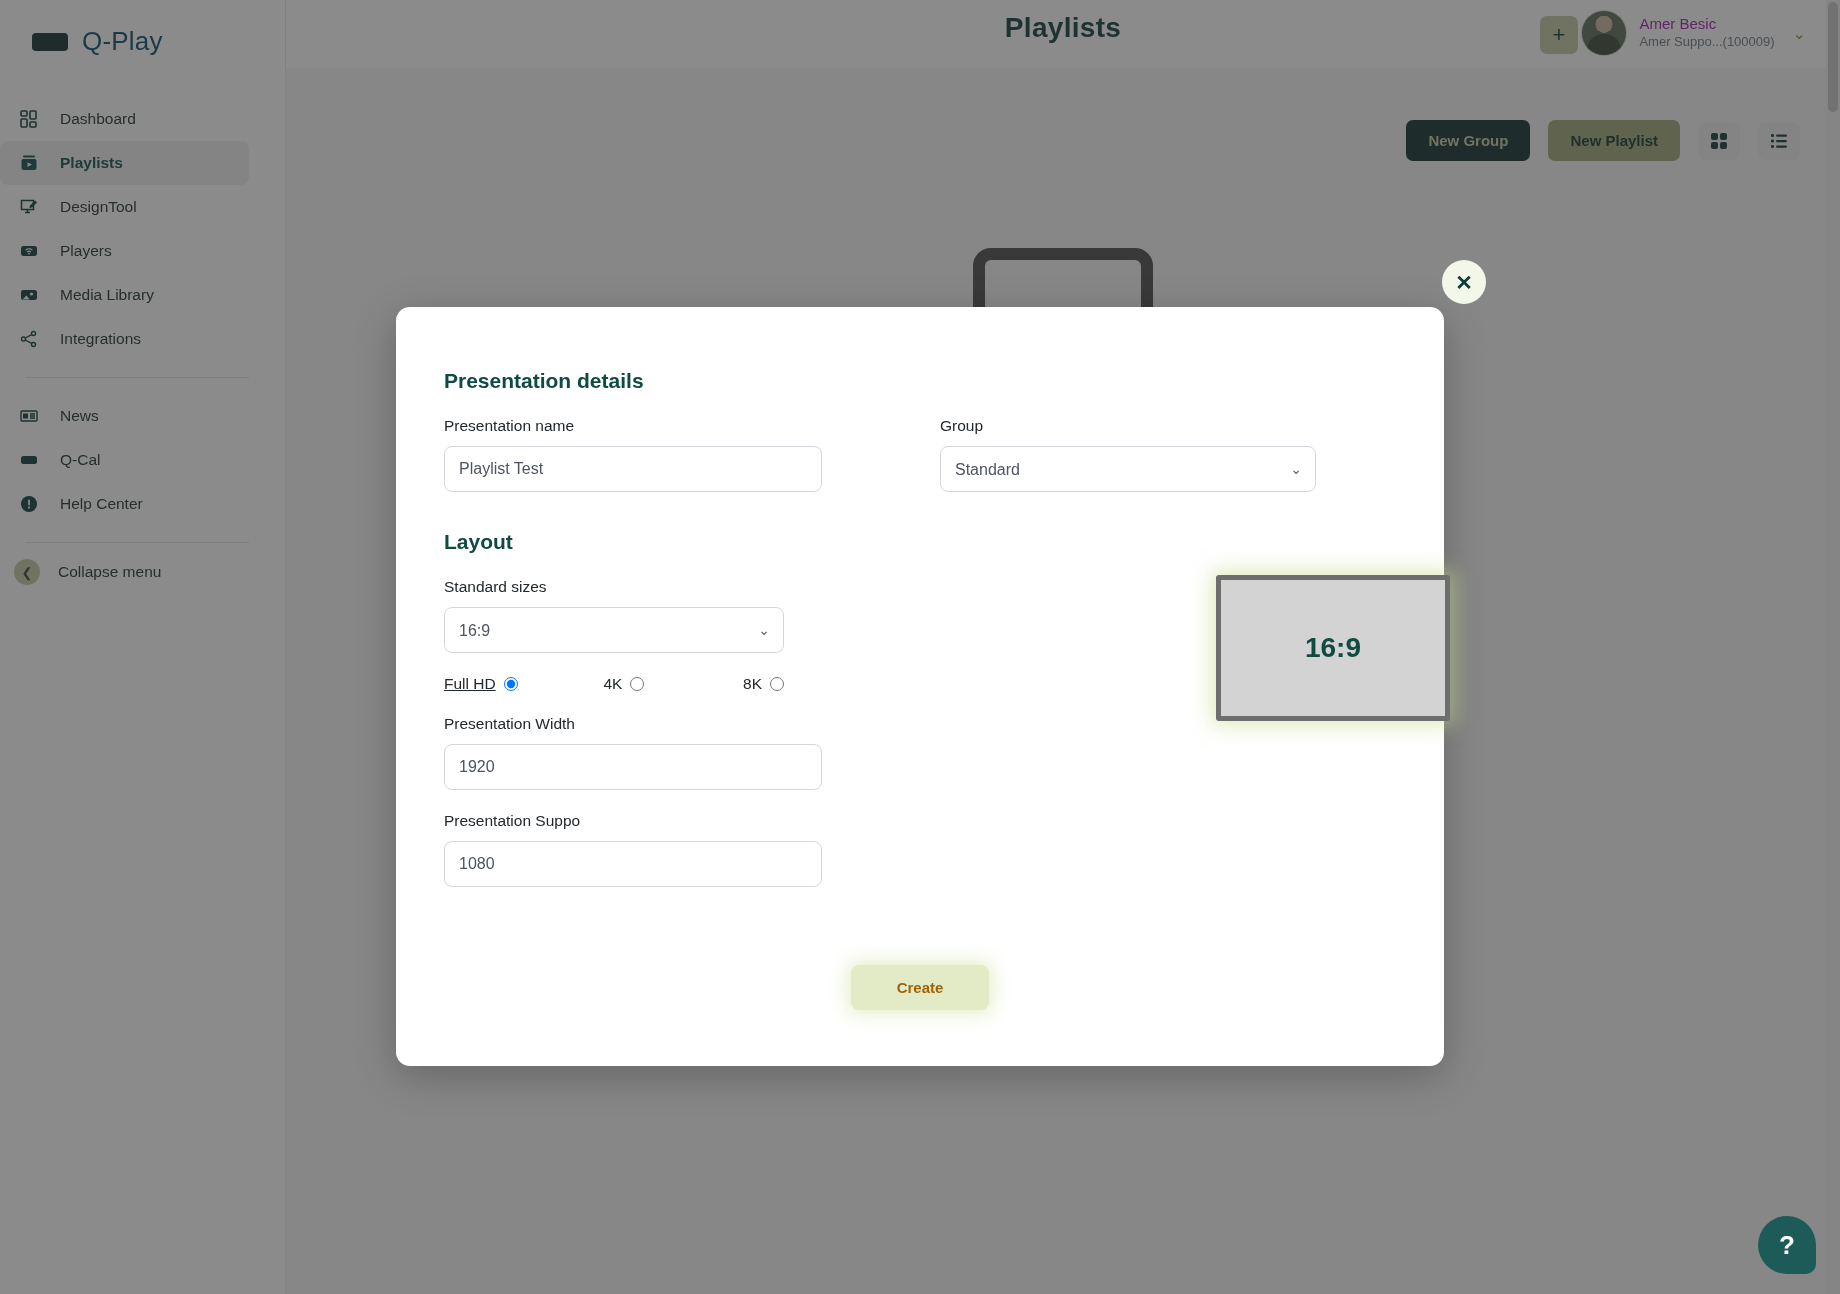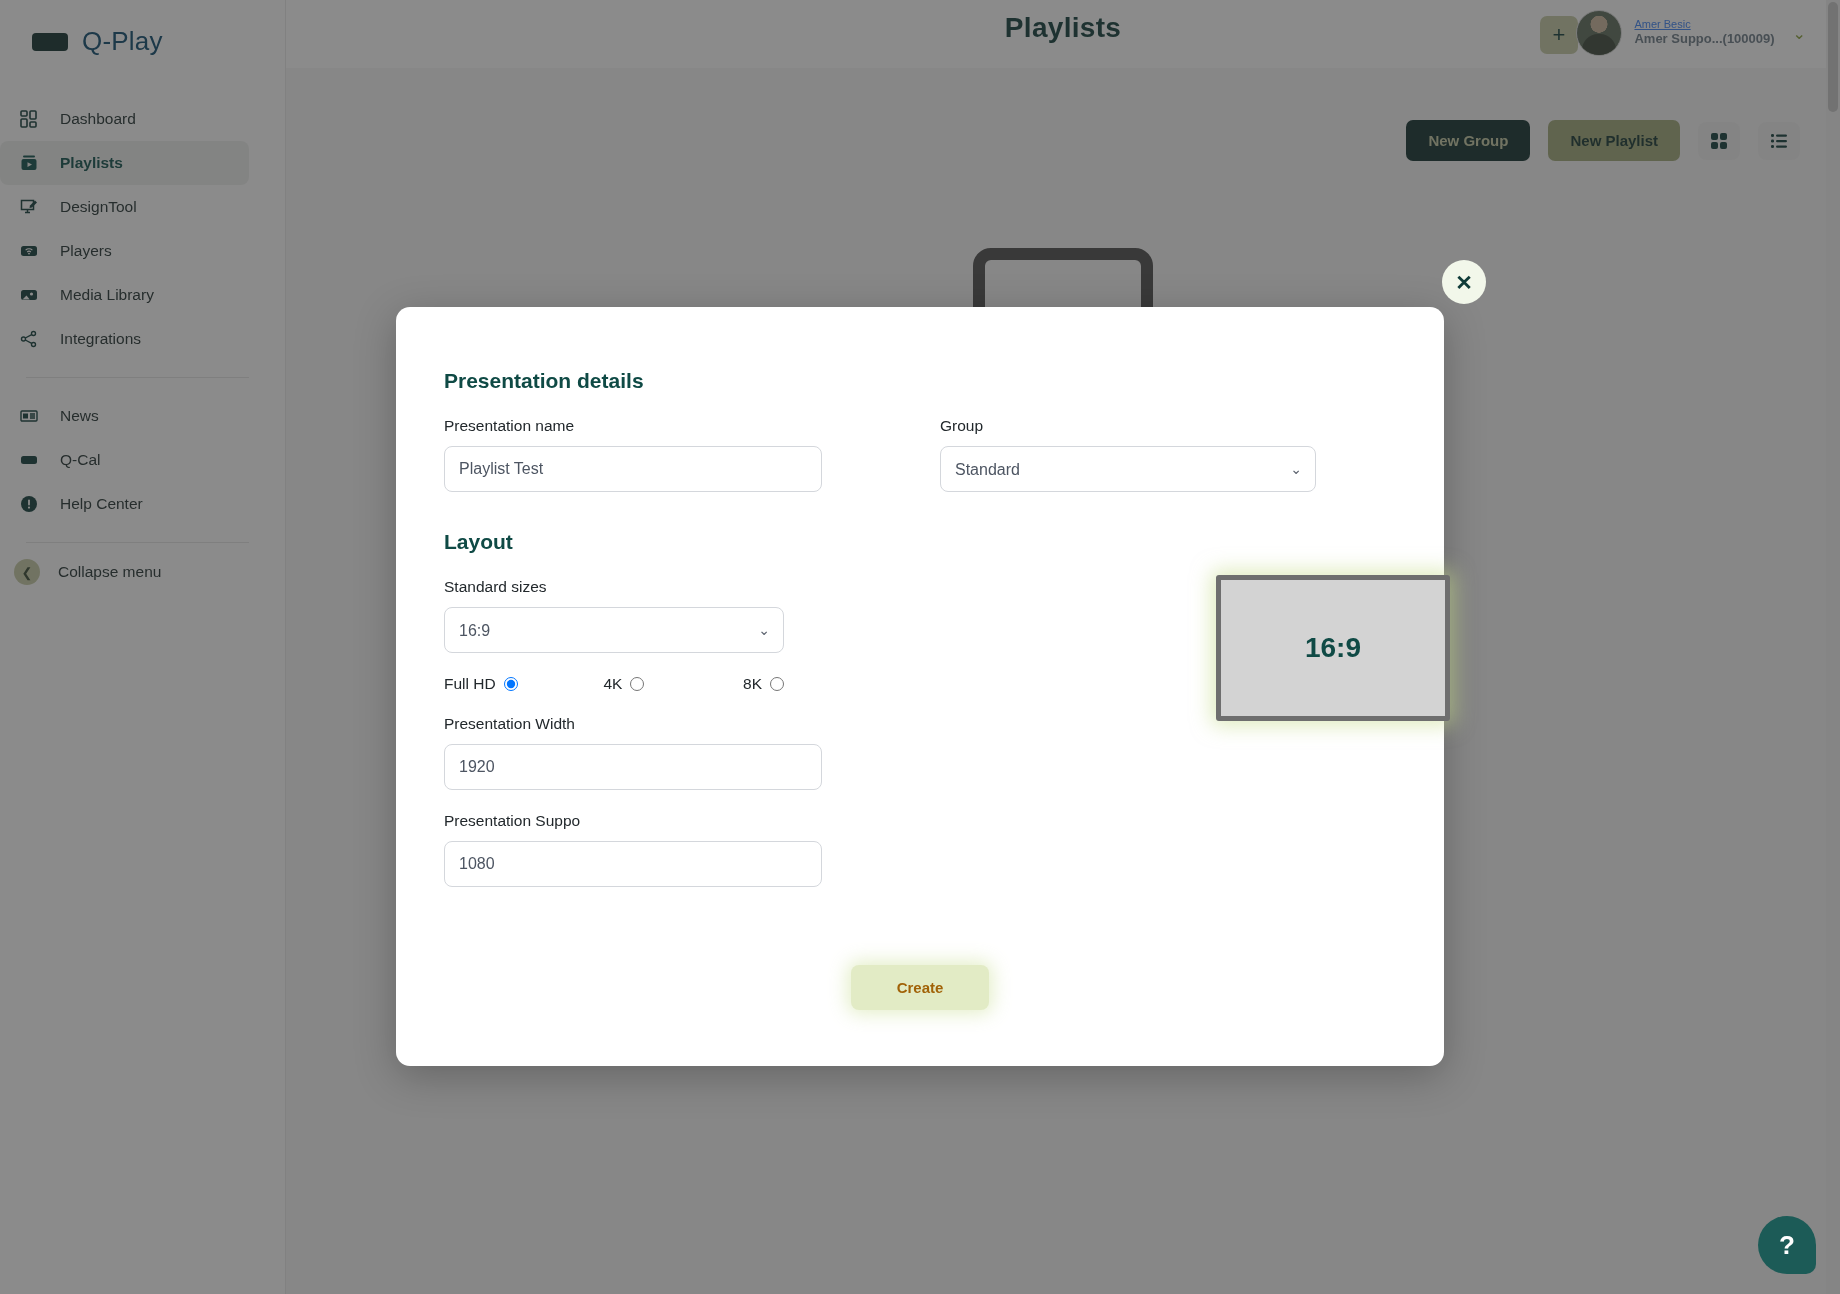--- a/index.html
+++ b/index.html
@@ -58,22 +58,22 @@
   .user-box { position:absolute; right: 34px; top: 10px; display:flex; align-items:center; gap: 12px; cursor:pointer; }
   .avatar {
     width: 46px; height: 46px; border-radius: 50%;
     background: radial-gradient(circle at 50% 30%, #cdb79b 0 22%, #5b6b5a 23% 100%);
     border: 1px solid #dcdcdc; overflow: hidden; position: relative;
   }
   .avatar::after {
     content:""; position:absolute; left:50%; top:52%; transform: translateX(-50%);
     width: 34px; height: 30px; border-radius: 16px 16px 0 0; background:#3b4638;
   }
-  .user-name { font-size: 11px; color: #3b82f6; line-height: 1.25; text-decoration: underline; }
-  .user-sub { font-size: 13px; color: #6b7a86; line-height: 1.3; font-weight: bold; }
+  .user-name { font-size: 15px; color: #a21caf; line-height: 1.25; }
+  .user-sub { font-size: 13px; color: #6b7a86; line-height: 1.3; }
   .user-caret { color: #8aa13a; font-size: 16px; margin-left: 6px; }
 
   
   .content { position:absolute; left:286px; top:68px; right:0; bottom:0; background:#f6f6f6; }
   .content-actions { position:absolute; right: 40px; top: 52px; display:flex; align-items:center; gap: 18px; }
   .btn {
     border: none; border-radius: 7px; font-weight: bold; font-size: 15px;
     padding: 12px 22px; cursor: pointer;
   }
   .btn-dark { background: #0f2e2c; color: #c6cba4; }
@@ -120,21 +120,21 @@
   }
   .caret-input { caret-color:#333; }
 
   .layout-title { margin-top: 38px; }
   .sel-std { width: 340px; }
   .sel-std .select, .sel-std .select-wrap { width: 340px; }
 
   .radio-row { display:flex; align-items:center; margin: 22px 0 6px 0; width: 340px; }
   .radio-item { display:flex; align-items:center; gap: 8px; font-size: 15.5px; color:#22282c; cursor:pointer; }
   .radio-item input { margin:0; width: 14px; height: 14px; cursor:pointer; }
-  .r1 { width: 160px; } .r2 { width: 140px; }
+  .r1 { width: 160px; text-decoration: underline; } .r2 { width: 140px; }
 
   .wh-label { margin-top: 22px; }
 
   .preview-wrap { position:absolute; left: 820px; top: 268px; width: 250px; height: 160px; }
   .preview-box {
     width: 234px; height: 146px; background: #d3d3d3;
     border: 5px solid #6e6e6e; border-radius: 3px;
     display:flex; align-items:center; justify-content:center;
     font-size: 28px; font-weight: bold; color: #0f4a45;
     box-shadow: 0 0 20px 5px rgba(198,220,140,.55);

